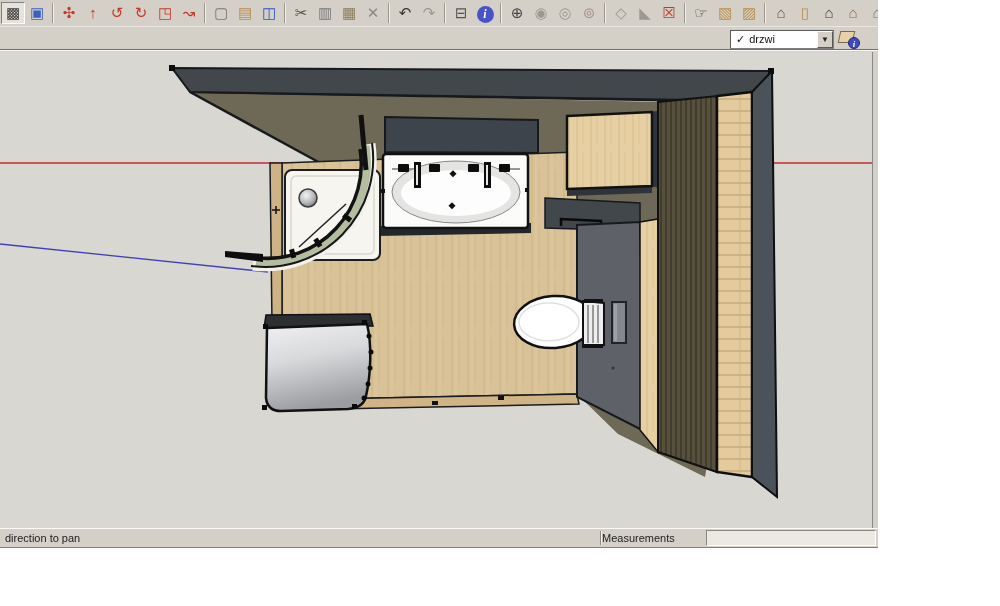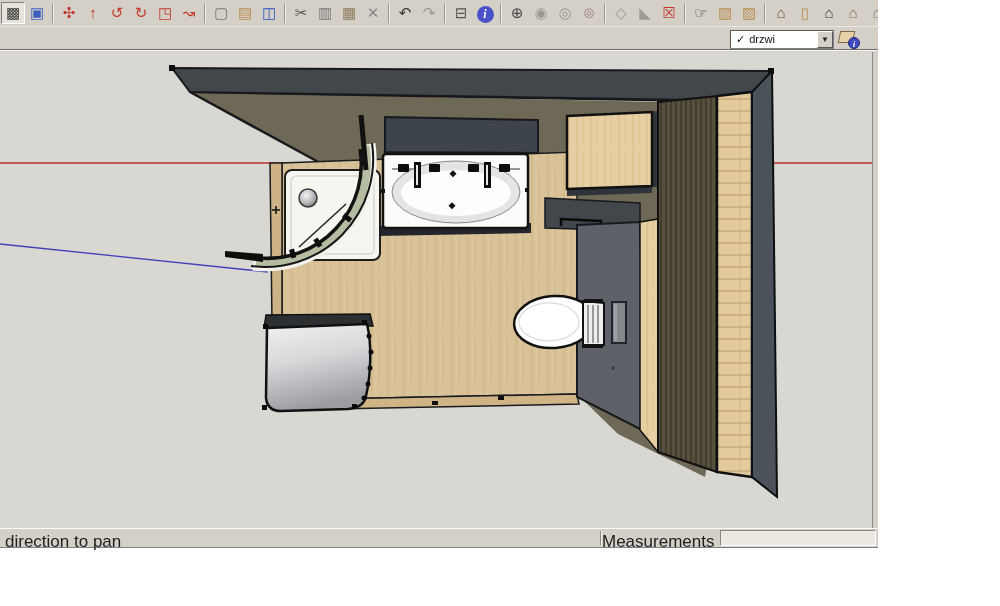--- a/index.html
+++ b/index.html
@@ -36,24 +36,24 @@
   #layer-mgr .ball { position:absolute; right:0; bottom:0; width:12px; height:12px; border-radius:50%;
                      background:#3f49c0; color:#fff; font:italic bold 9px "Liberation Serif", serif;
                      line-height:12px; text-align:center; border:1px solid #23287a; }
 
   
   #viewport { position:absolute; left:0; top:52px; width:873px; height:476px; background:#d8d7d1;
               border-right:1px solid #8a8a8a; }
 
   
   #statusbar { position:absolute; left:0; top:528px; width:878px; height:19px; background:#d4d0c8;
-               border-top:1px solid #fcfbf8; display:flex; align-items:stretch; font-size:17px; color:#222; }
+               border-top:1px solid #fcfbf8; display:flex; align-items:stretch; font-size:11px; color:#222; }
   #status-hint { flex:0 0 600px; padding:3px 0 0 5px; }
   .st-sep { width:2px; border-left:1px solid #8a877f; border-right:1px solid #f5f3ee; margin:2px 0; }
-  #meas-label { flex:0 0 104px; text-align:center; padding:3px 6px 0 0; }
+  #meas-label { flex:0 0 104px; text-align:left; padding:3px 6px 0 0; }
   #meas-box { flex:1; margin:1px 2px 1px 0; background:#ece9e2; border:1px solid #8a877f;
               border-bottom-color:#fff; border-right-color:#fff; }
 </style>
 </head>
 <body>
 
 <div id="screen">
   <div id="appwin">
 
     <div id="tbrow1" class="tbrow">

